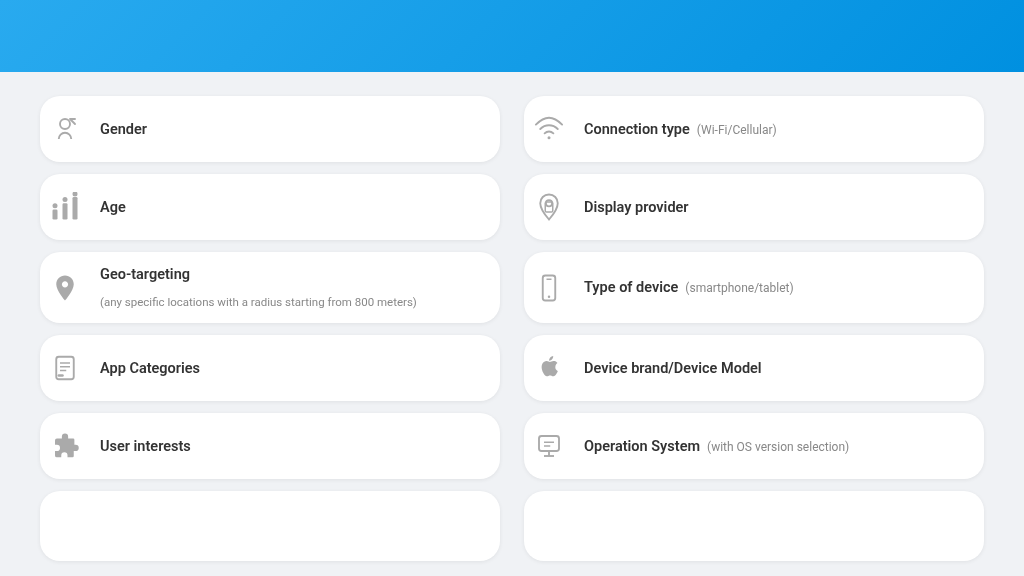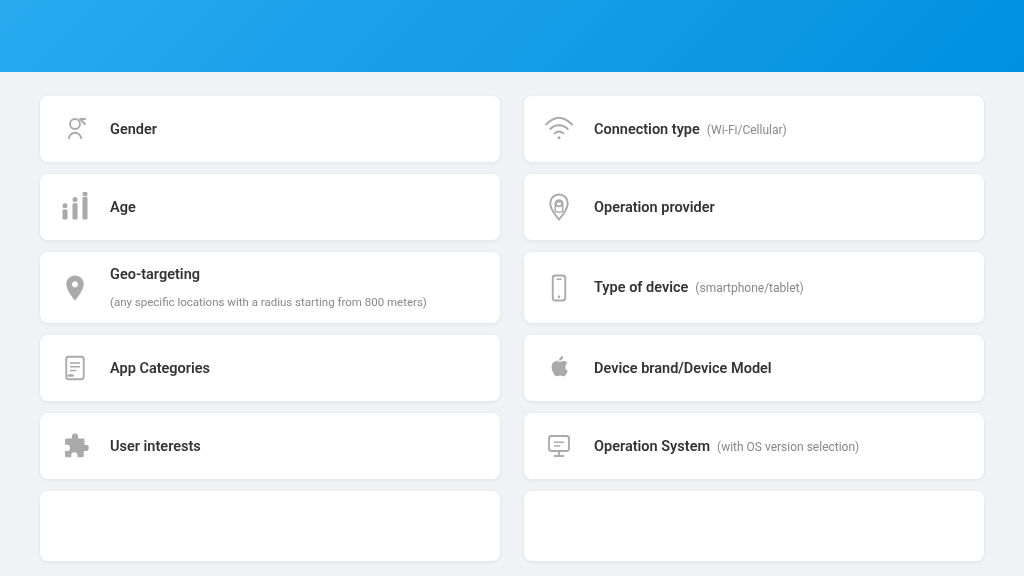--- a/index.html
+++ b/index.html
@@ -26,22 +26,22 @@
       text-transform: uppercase;
     }
     .main {
       padding: 24px 40px;
       display: grid;
       grid-template-columns: 1fr 1fr;
       gap: 12px 24px;
     }
     .card {
       background: #fff;
-      border-radius: 8px;
-      padding: 14px 16px;
+      border-radius: 20px;
+      padding: 14px 6px;
       display: flex;
       align-items: center;
       gap: 16px;
       box-shadow: 0 1px 4px rgba(0,0,0,0.07);
       min-height: 58px;
     }
     .card.tall {
       min-height: 70px;
     }
     .icon-box {
@@ -128,21 +128,21 @@
       </div>
     </div>
     <div class="card">
       <div class="icon-box">
         <svg viewBox="0 0 24 24">
           <path d="M12 2C8 2 5 5 5 9c0 5 7 13 7 13s7-8 7-13c0-4-3-7-7-7zm0 9.5c-1.38 0-2.5-1.12-2.5-2.5S10.62 6.5 12 6.5s2.5 1.12 2.5 2.5-1.12 2.5-2.5 2.5z" fill="none" stroke="#aaa" stroke-width="1.5"></path>
           <rect x="9" y="8" width="6" height="8" rx="1" fill="none" stroke="#aaa" stroke-width="1.2"></rect>
         </svg>
       </div>
       <div class="card-text">
-        <div class="card-label">Operation provider</div>
+        <div class="card-label">Display provider</div>
       </div>
     </div>
     <div class="card tall">
       <div class="icon-box">
         <svg viewBox="0 0 24 24">
           <path d="M12 2C8.13 2 5 5.13 5 9c0 5.25 7 13 7 13s7-7.75 7-13c0-3.87-3.13-7-7-7zm0 9.5c-1.38 0-2.5-1.12-2.5-2.5S10.62 6.5 12 6.5s2.5 1.12 2.5 2.5-1.12 2.5-2.5 2.5z" fill="#aaa"></path>
         </svg>
       </div>
       <div class="card-text">
         <div class="card-label">Geo-targeting</div>

